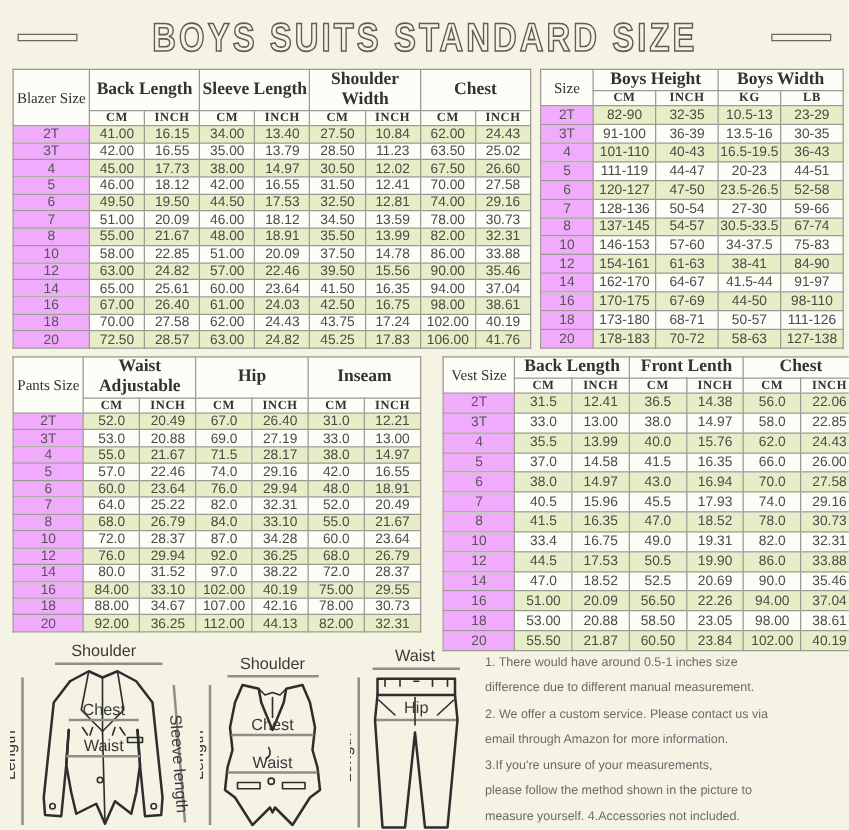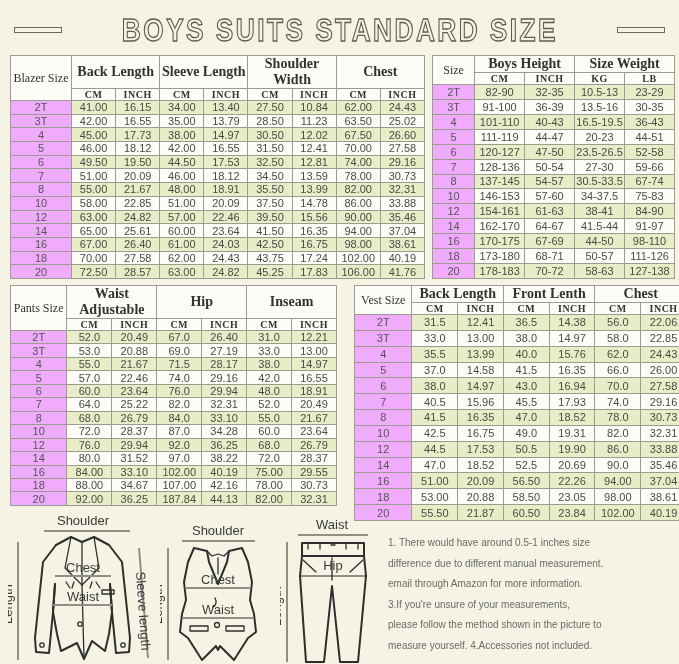--- a/index.html
+++ b/index.html
@@ -35,21 +35,21 @@
   th.corner{font-size:12px;font-weight:normal;width:14.5%;}
   .tbl-body th.corner{width:17%;}
   .tbl-pants th.corner,.tbl-vest th.corner{width:17%;}
   th.group{font-size:14px;font-weight:bold;}
   th.unit{font-size:10px;font-weight:bold;letter-spacing:0.5px;}
   td{font-size:11px;color:#4a4a48;background:#fdfdf8;}
   td.size-cell{background:#f0abfc;color:#555;}
   tbody tr:nth-child(odd) td.value-cell{background:#e7edc6;}
   tbody tr:nth-child(even) td.value-cell{background:#fdfdf8;}
   
-  .bottom{position:absolute;left:0;top:511px;width:679px;height:153px;display:flex;align-items:center;}
+  .bottom{position:absolute;left:0;top:511px;width:679px;height:153px;display:flex;align-items:flex-end;}
   .diagram{flex:none;}
   .diagram svg{display:block;}
   .d-jacket{margin-left:8px;width:148px;}
   .d-vest{margin-left:4px;width:112px;padding-top:10px;}
   .d-pants{margin-left:8px;width:100px;padding-top:4px;}
   .notes{margin-left:8px;width:297px;padding-top:14px;}
   .note-line{
     font-size:10px;color:#6b6b6b;line-height:20.5px;white-space:nowrap;
     font-family:"Liberation Sans", sans-serif;
   }
@@ -236,21 +236,21 @@
           </tr>
         </tbody>
       </table>
     </div>
   <div class="tbl-wrap tbl-body">
       <table>
         <thead>
           <tr>
             <th class="corner" rowspan="2">Size</th>
             <th class="group" colspan="2">Boys Height</th>
-            <th class="group" colspan="2">Size Weight</th>
+            <th class="group" colspan="2">Boys Width</th>
           </tr>
           <tr>
             <th class="unit">CM</th>
             <th class="unit">INCH</th>
             <th class="unit">KG</th>
             <th class="unit">LB</th>
           </tr>
         </thead>
         <tbody>
           <tr>
@@ -471,21 +471,21 @@
             <td class="value-cell">34.67</td>
             <td class="value-cell">107.00</td>
             <td class="value-cell">42.16</td>
             <td class="value-cell">78.00</td>
             <td class="value-cell">30.73</td>
           </tr>
           <tr>
             <td class="size-cell">20</td>
             <td class="value-cell">92.00</td>
             <td class="value-cell">36.25</td>
-            <td class="value-cell">187.84</td>
+            <td class="value-cell">112.00</td>
             <td class="value-cell">44.13</td>
             <td class="value-cell">82.00</td>
             <td class="value-cell">32.31</td>
           </tr>
         </tbody>
       </table>
     </div>
   <div class="tbl-wrap tbl-vest">
       <table>
         <thead>
@@ -563,21 +563,21 @@
             <td class="size-cell">8</td>
             <td class="value-cell">41.5</td>
             <td class="value-cell">16.35</td>
             <td class="value-cell">47.0</td>
             <td class="value-cell">18.52</td>
             <td class="value-cell">78.0</td>
             <td class="value-cell">30.73</td>
           </tr>
           <tr>
             <td class="size-cell">10</td>
-            <td class="value-cell">42.5</td>
+            <td class="value-cell">33.4</td>
             <td class="value-cell">16.75</td>
             <td class="value-cell">49.0</td>
             <td class="value-cell">19.31</td>
             <td class="value-cell">82.0</td>
             <td class="value-cell">32.31</td>
           </tr>
           <tr>
             <td class="size-cell">12</td>
             <td class="value-cell">44.5</td>
             <td class="value-cell">17.53</td>
@@ -698,19 +698,20 @@
         <line class="measure" x1="20" y1="60" x2="86" y2="60"></line>
 
         <path class="outline" d="M22,40 L20,60 L26,146 L44,146 L52,70 L60,146 L78,146 L86,60 L84,40"></path>
         <path class="thin" d="M52,42 L52,64"></path>
       </svg>
     </div>
 
     <div class="notes">
       <div class="note-line">1. There would have around 0.5-1 inches size</div>
       <div class="note-line">difference due to different manual measurement.</div>
+      <div class="note-line">2. We offer a custom service. Please contact us via</div>
       <div class="note-line">email through Amazon for more information.</div>
       <div class="note-line">3.If you're unsure of your measurements,</div>
       <div class="note-line">please follow the method shown in the picture to</div>
       <div class="note-line">measure yourself. 4.Accessories not included.</div>
     </div>
   </div>
 </div>
 
 </body></html>

